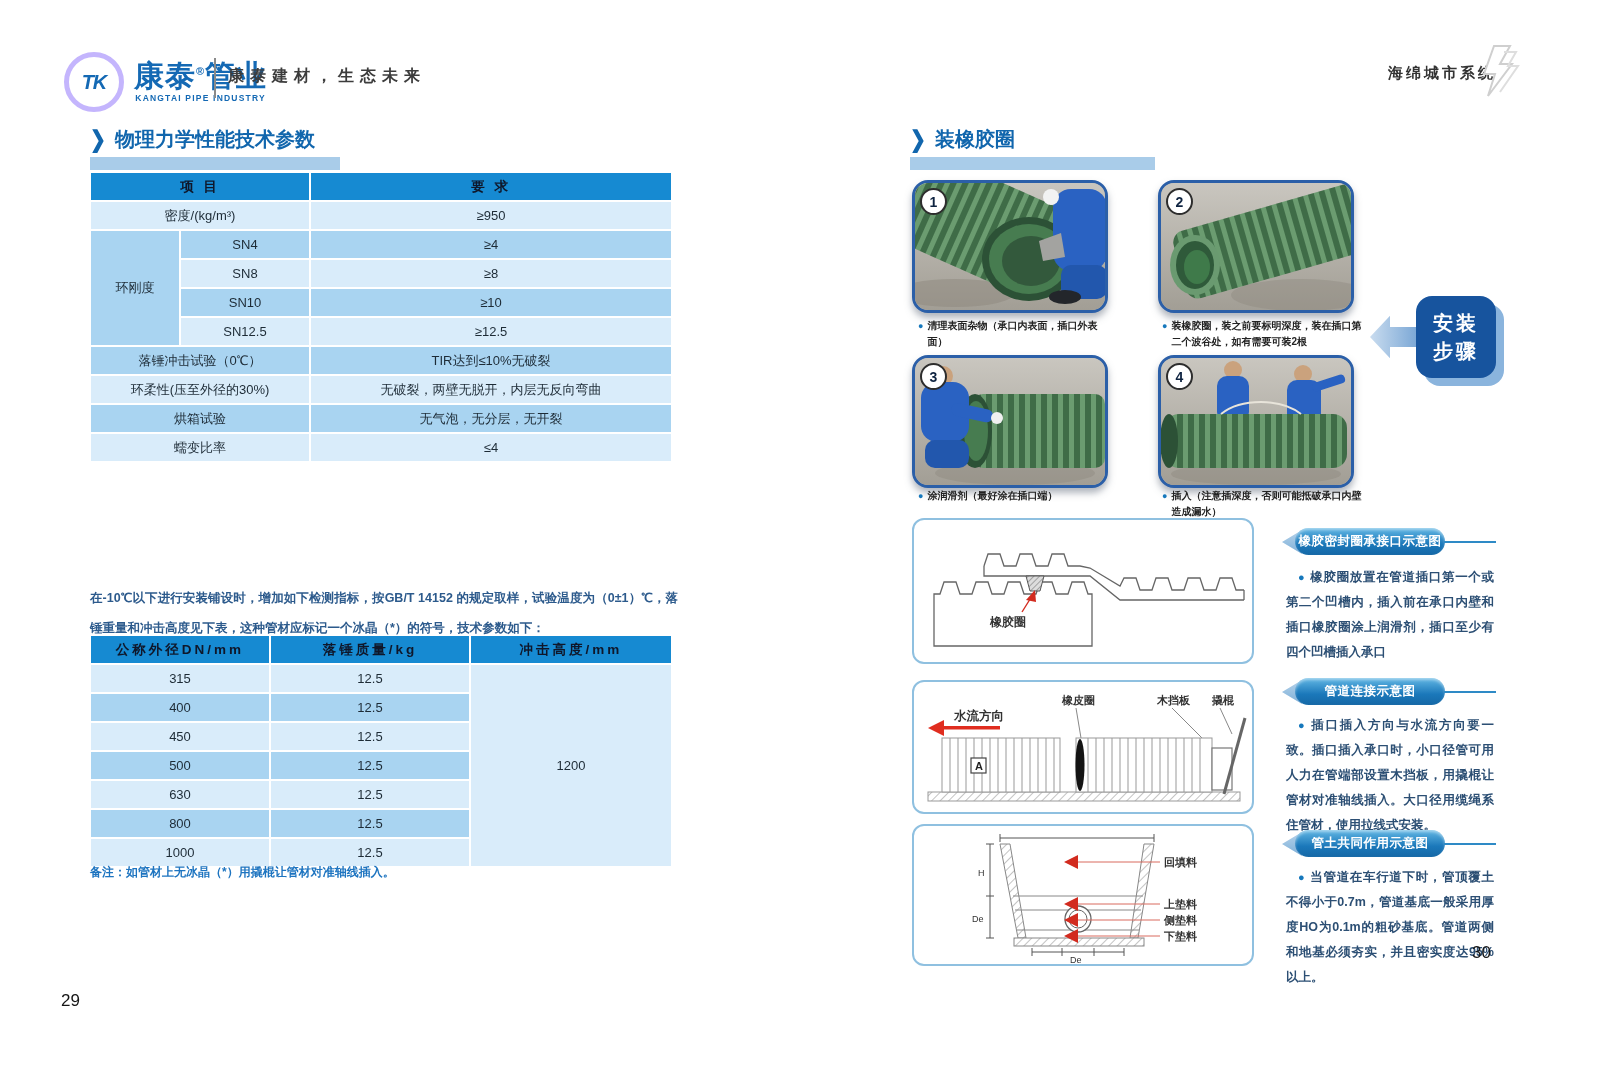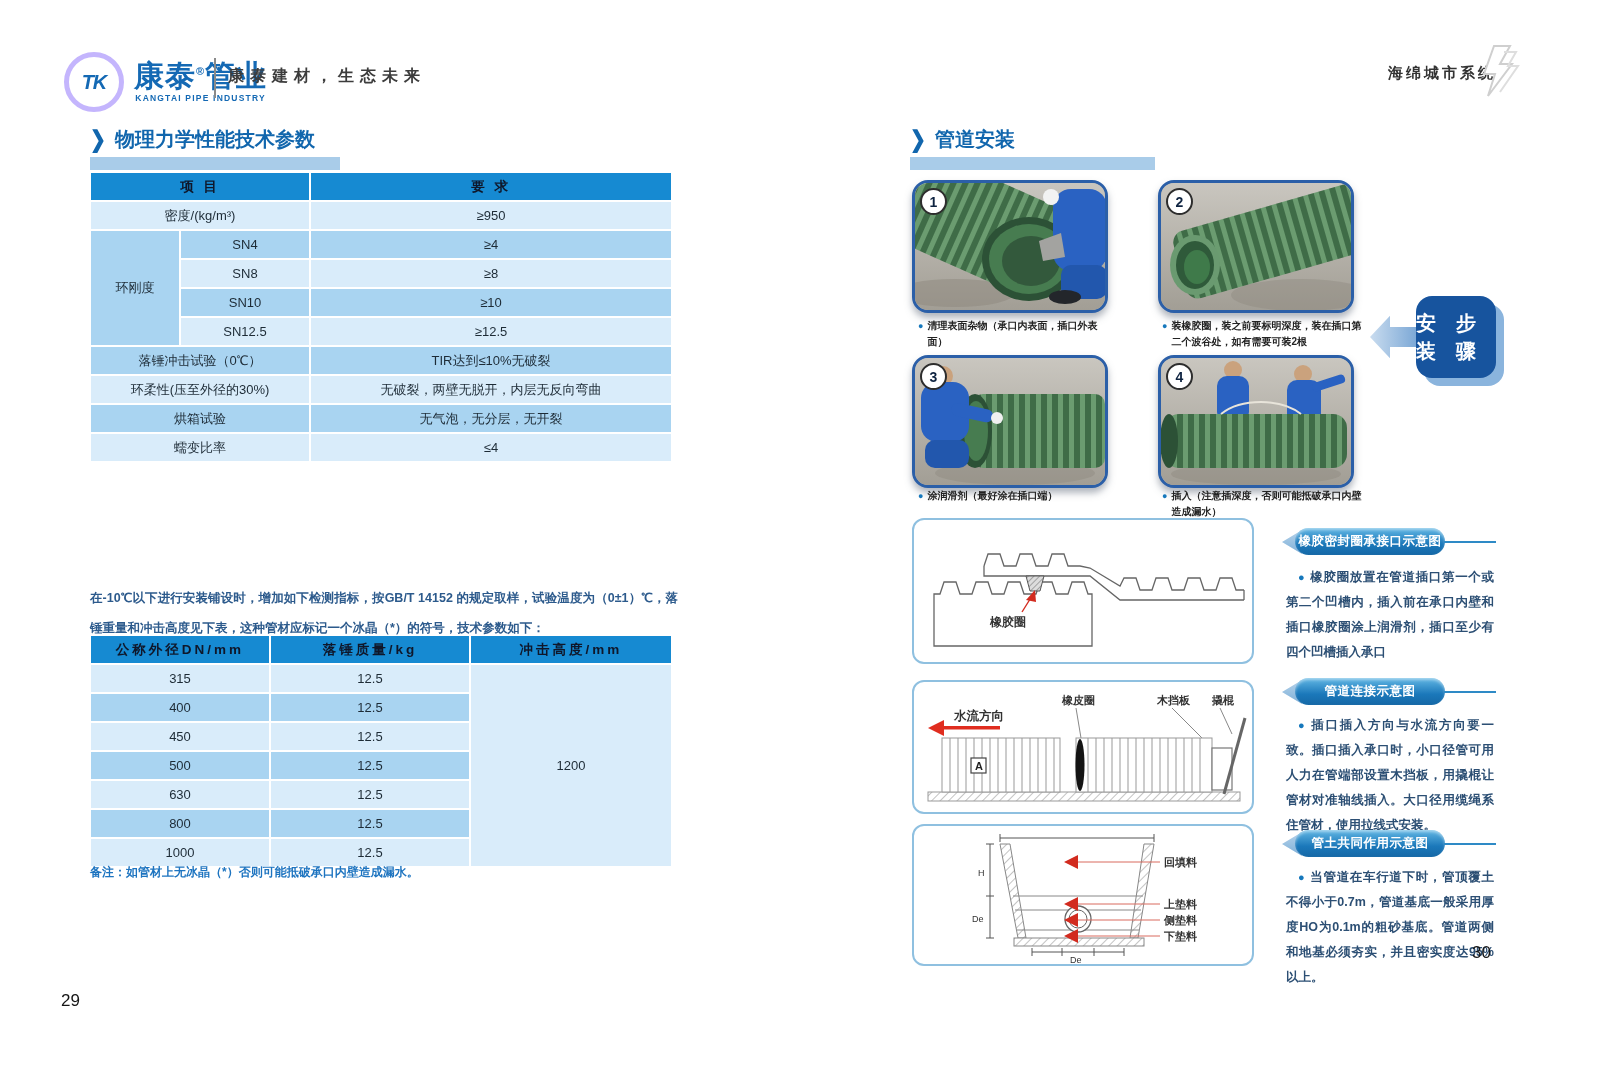--- a/index.html
+++ b/index.html
@@ -48,21 +48,21 @@
   .photo svg{display:block;width:100%;height:100%;}
   .badge-num{position:absolute;left:8px;top:6px;width:23px;height:23px;border-radius:50%;background:#fff;
     border:2px solid #2d2d2d;color:#0e2340;font-weight:bold;font-size:14px;
     display:flex;align-items:center;justify-content:center;z-index:2;}
   .cap{position:absolute;font-size:10px;line-height:16px;color:#222;display:flex;gap:4px;font-weight:bold;}
   .cap .dot{color:#1678bc;font-size:9px;}
 
   
   .badge-back{position:absolute;left:1424px;top:304px;width:80px;height:82px;background:#8ab4dd;border-radius:16px;}
   .badge{position:absolute;left:1416px;top:296px;width:80px;height:82px;background:#17549e;border-radius:16px;
-    color:#fff;display:flex;flex-direction:row;align-items:center;justify-content:center;
+    color:#fff;display:flex;flex-direction:column;align-items:center;justify-content:center;
     font-size:20px;font-weight:bold;letter-spacing:3px;line-height:28px;z-index:2;}
   .badge-arrow{position:absolute;left:1370px;top:314px;width:50px;height:46px;
     background:linear-gradient(90deg,#c9dcef,#76a4d4);
     clip-path:polygon(0 50%, 40% 4%, 40% 28%, 100% 28%, 100% 72%, 40% 72%, 40% 96%);}
 
   
   .panel{position:absolute;border:2px solid #8fc0e0;border-radius:12px;background:#fff;}
   .panel svg{display:block;width:100%;height:100%;}
 
   
@@ -195,26 +195,26 @@
         <td>800</td>
         <td>12.5</td>
       </tr>
   <tr class="light">
         <td>1000</td>
         <td>12.5</td>
       </tr>
 </tbody>
   </table>
 
-<div class="note">备注：如管材上无冰晶（*）否则可能抵破承口内壁造成漏水。</div>
+<div class="note">备注：如管材上无冰晶（*）用撬棍让管材对准轴线插入。</div>
 <div class="pgno" style="left:61px;top:991px;">29</div>
 
 <div class="sec-title" style="left:910px;top:126px;">
   <span class="sec-chevron">❯</span>
-  <span>管道安装</span>
+  <span>装橡胶圈</span>
 </div>
 <div class="sec-bar" style="left:910px;top:157px;width:245px;"></div>
 
 <svg width="0" height="0" style="position:absolute">
   <defs>
     <linearGradient id="conc" x1="0" y1="0" x2="0" y2="1">
       <stop offset="0" stop-color="#c9c6bf"></stop>
         <stop offset="1" stop-color="#a29e95"></stop>
     </linearGradient>
     <pattern id="ridge" width="11" height="8" patternUnits="userSpaceOnUse">

